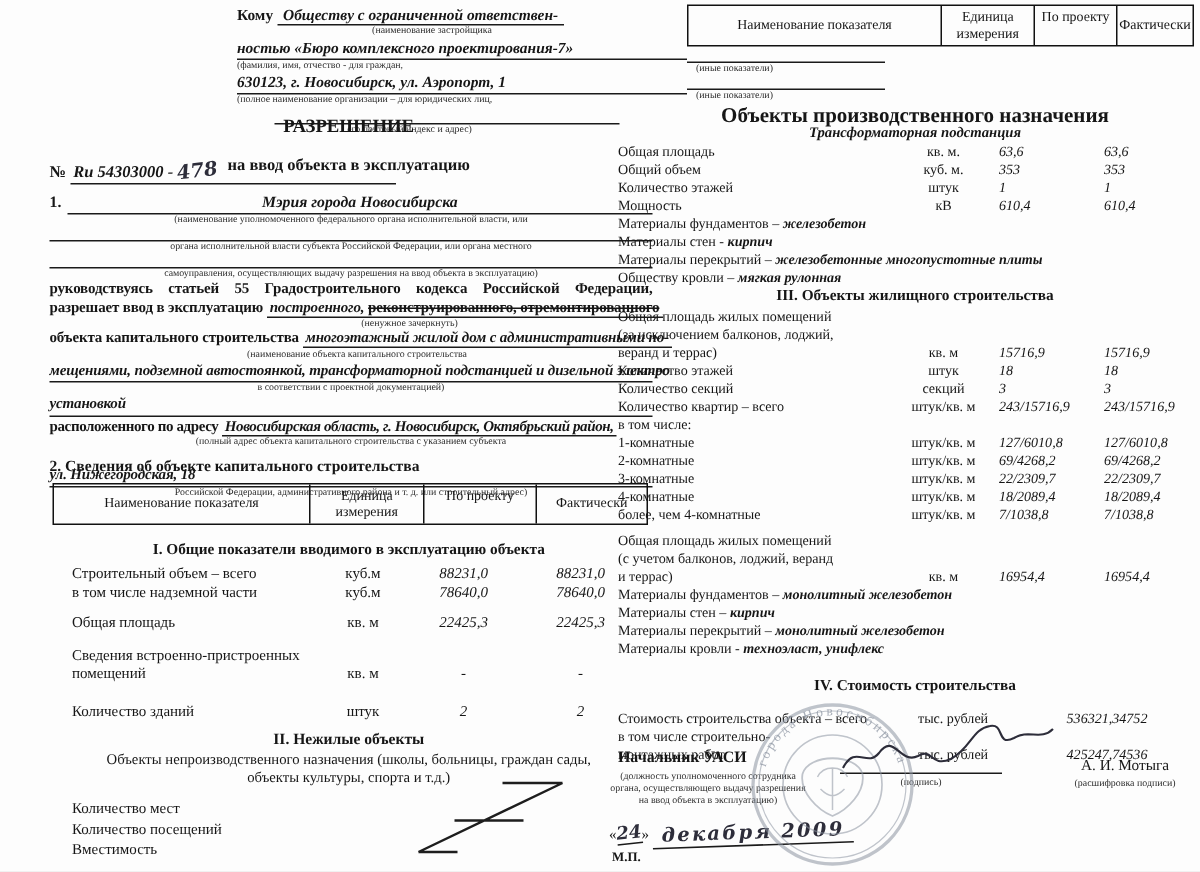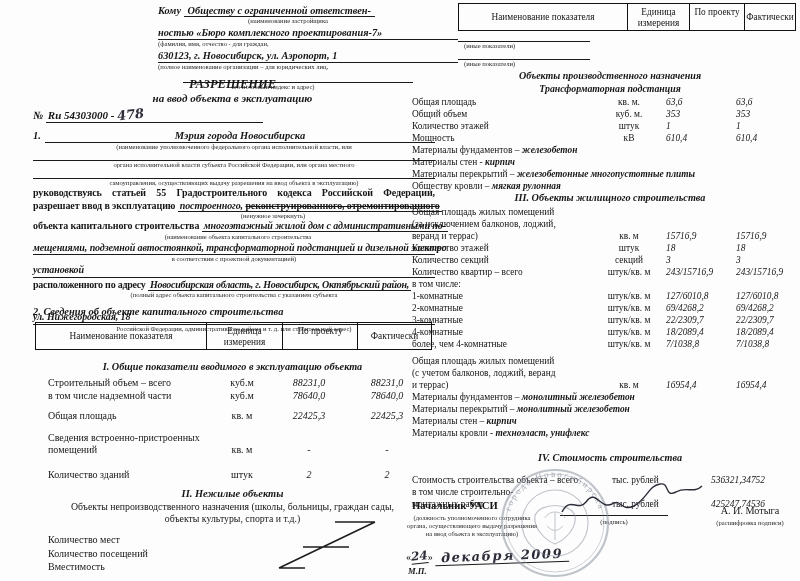--- a/index.html
+++ b/index.html
@@ -1,19 +1,19 @@
 <!DOCTYPE html>
 <html><head>
 <meta charset="utf-8">
 <style>
   html,body{margin:0;padding:0;background:#e8e8e8;}
   .page{position:relative;width:800px;height:581px;background:#fdfdfd;overflow:hidden;
         font-family:"Liberation Serif","DejaVu Serif",serif;color:#161616;}
   .abs{position:absolute;}
-  .b{font-weight:bold;font-style:italic;}
+  .b{font-weight:bold;}
   .sb{font-weight:600;}
   .it{font-style:italic;}
   .fill{font-weight:bold;font-style:italic;}
   .u{border-bottom:1px solid #1a1a1a;}
   .cap{font-size:6.6px;line-height:8px;color:#2b2b2b;text-align:center;font-weight:normal;}
   .capl{font-size:6.6px;line-height:8px;color:#2b2b2b;font-weight:normal;}
   .ctr{text-align:center;}
   .strike{text-decoration:line-through;}
   .thead{display:grid;border:1.3px solid #111;font-size:9.3px;line-height:10.5px;text-align:center;}
   .thead .th{padding:3px 1px 2px 1px;}
@@ -51,21 +51,21 @@
     <div class="fill u" style="font-size:10.3px;line-height:13px;margin-top:1px;">ностью «Бюро комплексного проектирования-7»</div>
     <div class="capl">(фамилия, имя, отчество - для граждан,</div>
     <div class="fill u" style="font-size:10.3px;line-height:13px;margin-top:1px;">630123, г. Новосибирск, ул. Аэропорт, 1</div>
     <div class="capl">(полное наименование организации – для юридических лиц,</div>
     <div class="rule" style="width:230px;height:9px;margin:2px 0 0 25px;"></div>
     <div class="cap" style="width:170px;margin-left:30px;">его почтовый индекс и адрес)</div>
   </div>
 
   <div class="abs ctr" style="left:30px;top:77px;width:405px;">
     <div class="b" style="font-size:12.5px;line-height:14px;">РАЗРЕШЕНИЕ</div>
-    <div class="b" style="font-size:11px;line-height:14px;">на ввод объекта в эксплуатацию</div>
+    <div class="b" style="font-size:11px;line-height:14px;margin-top:12px;">на ввод объекта в эксплуатацию</div>
   </div>
 
   <div class="abs nw" style="left:33px;top:107px;font-size:11px;">
     <span class="b">№</span>
     <span class="u" style="display:inline-block;min-width:215px;padding-left:2px;">
       <span class="fill">Ru 54303000 -</span>
       <span class="hand" style="display:inline-block;font-size:13px;transform:rotate(-7deg);">478</span>
     </span>
   </div>
 
@@ -175,21 +175,21 @@
 
   <div class="abs" style="left:458px;top:40px;width:132px;">
     <div class="rule" style="height:1px;"></div>
     <div class="capl" style="padding-left:6px;">(иные показатели)</div>
   </div>
   <div class="abs" style="left:458px;top:58px;width:132px;">
     <div class="rule" style="height:1px;"></div>
     <div class="capl" style="padding-left:6px;">(иные показатели)</div>
   </div>
 
-  <div class="abs b ctr" style="left:420px;top:70px;width:380px;font-size:10px;">Объекты производственного назначения</div>
+  <div class="abs b ctr" style="left:420px;top:70px;width:380px;font-size:14px;">Объекты производственного назначения</div>
   <div class="abs it ctr" style="left:420px;top:83px;width:380px;font-size:9.8px;font-weight:600;">Трансформаторная подстанция</div>
 
   <div class="abs" style="left:412px;top:96px;width:388px;">
     <div class="rrow">
       <div>Общая площадь</div>
       <div class="un">кв. м.</div>
       <div class="pv">63,6</div>
       <div class="av">63,6</div>
     </div>
     <div class="rrow">
@@ -305,22 +305,22 @@
         <div class="pv"></div>
         <div class="av"></div>
       </div>
     <div class="rrow">
         <div>и террас)</div>
         <div class="un">кв. м</div>
         <div class="pv">16954,4</div>
         <div class="av">16954,4</div>
       </div>
     <div class="matline"><span>Материалы фундаментов –</span> <span class="it">монолитный железобетон</span></div>
+    <div class="matline"><span>Материалы стен –</span> <span class="it">кирпич</span></div>
     <div class="matline"><span>Материалы перекрытий –</span> <span class="it">монолитный железобетон</span></div>
-    <div class="matline"><span>Материалы стен –</span> <span class="it">кирпич</span></div>
     <div class="matline"><span>Материалы кровли  -</span> <span class="it">техноэласт, унифлекс</span></div>
   </div>
 
   <div class="abs b ctr" style="left:420px;top:452px;width:380px;font-size:10.2px;">IV. Стоимость строительства</div>
   <div class="abs" style="left:412px;top:474px;width:388px;">
     <div class="crow">
       <div>Стоимость строительства объекта – всего</div>
       <div class="un">тыс. рублей</div>
       <div class="pv">536321,34752</div>
     </div>

